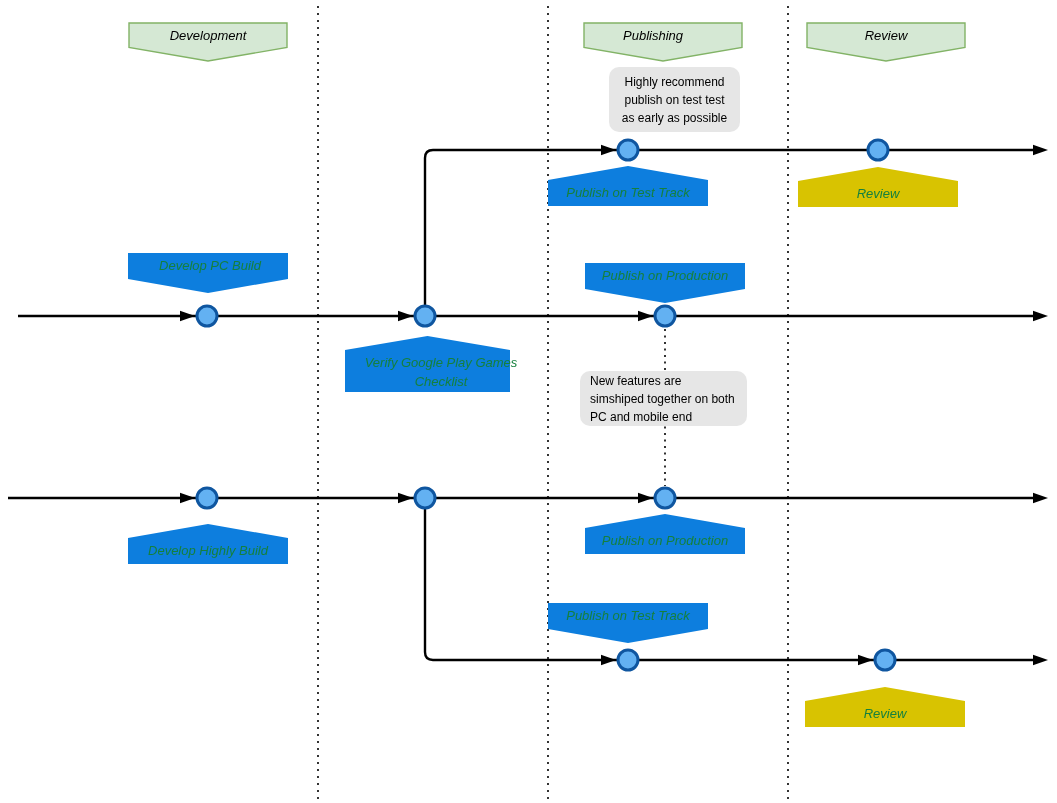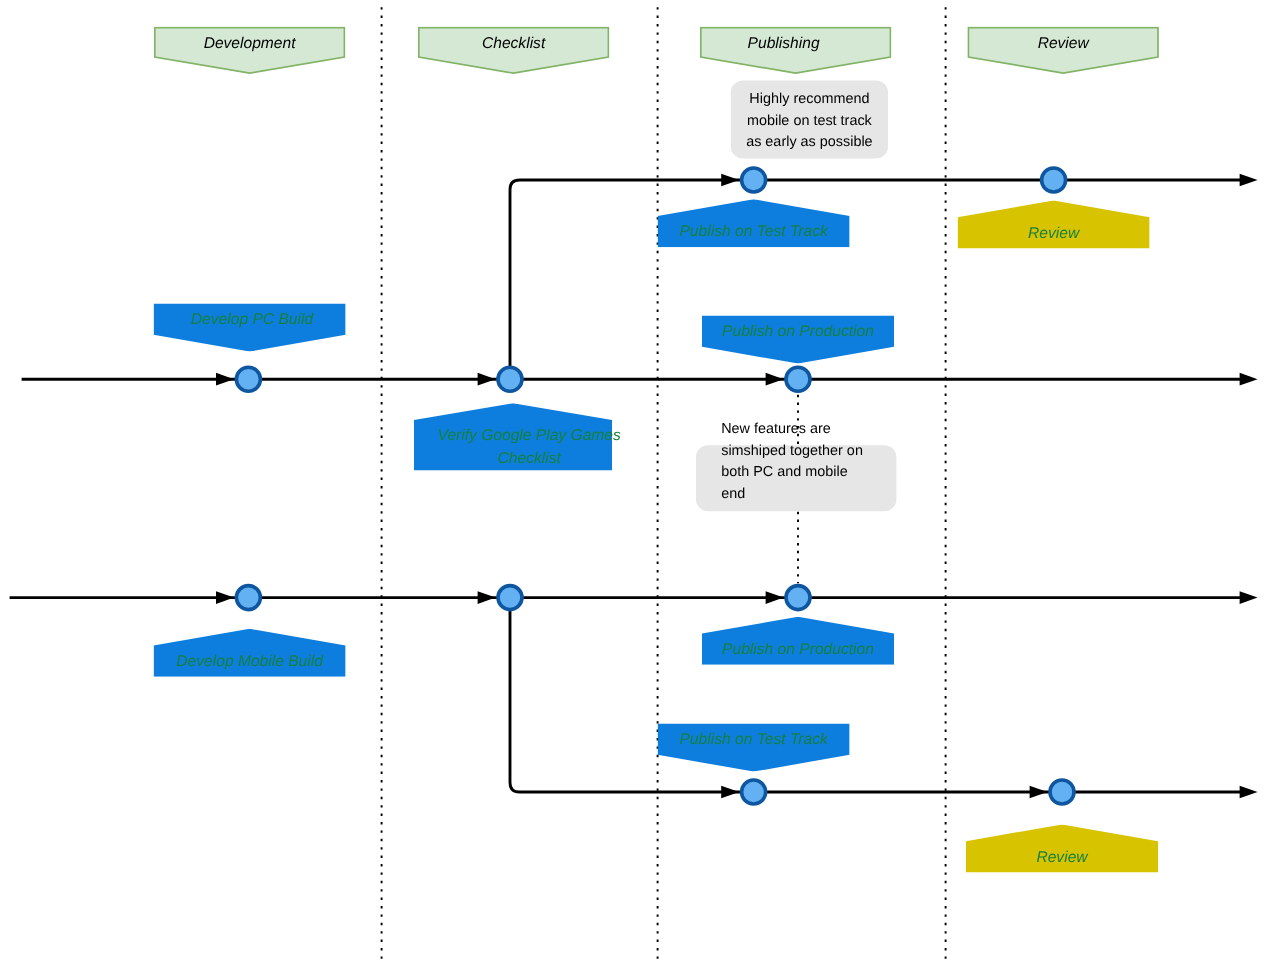--- a/index.html
+++ b/index.html
@@ -24,21 +24,21 @@
   }
   .banner.down .lbl{top:5px;}
   .banner.up .lbl{top:19px;}
   .banner.up2 .lbl{top:17px;left:12px;right:12px;line-height:19px;white-space:normal;}
   .banner.header .lbl{top:6px;color:#000000;}
   .note{
     position:absolute;background:var(--note_fill);border-radius:10px;
     color:#000;font-size:12px;line-height:18px;box-sizing:border-box;
   }
   .note-center{display:flex;align-items:center;justify-content:center;text-align:center;padding:6px 8px;}
-  .note-left{display:flex;align-items:flex-end;text-align:left;padding:6px 21px;}
+  .note-left{display:flex;align-items:center;text-align:left;padding:6px 10px;}
 </style>
 </head>
 <body>
 
 <div class="canvas">
 
   <svg class="layer" width="1057" height="803">
 
     <line class="lane" x1="318" y1="6" x2="318" y2="799"></line>
     <line class="lane" x1="548" y1="6" x2="548" y2="799"></line>
@@ -71,37 +71,31 @@
     <circle class="ms" cx="425" cy="316" r="10"></circle>
     <circle class="ms" cx="665" cy="316" r="10"></circle>
     <circle class="ms" cx="207" cy="498" r="10"></circle>
     <circle class="ms" cx="425" cy="498" r="10"></circle>
     <circle class="ms" cx="665" cy="498" r="10"></circle>
     <circle class="ms" cx="628" cy="660" r="10"></circle>
     <circle class="ms" cx="885" cy="660" r="10"></circle>
   </svg>
 
   <div class="note note-center" style="left:609px;top:67px;width:131px;height:65px">
-    <span>Highly recommend mobile on test track as early as possible</span>
+    <span>Highly recommend publish on test test as early as possible</span>
   </div>
   <div class="note note-left" style="left:580px;top:371px;width:167px;height:55px">
     <span>New features are simshiped together on both PC and mobile end</span>
   </div>
 
   <div class="banner header" style="left:128px;top:22px;width:160px;height:40px">
     <svg width="160" height="40">
         <polygon class="shape-header" points="1,1 159,1 159,25.5 80,39 1,25.5"></polygon>
       </svg>
     <span class="lbl">Development</span>
-  </div>
-  <div class="banner header" style="left:348px;top:22px;width:160px;height:40px">
-    <svg width="160" height="40">
-        <polygon class="shape-header" points="1,1 159,1 159,25.5 80,39 1,25.5"></polygon>
-      </svg>
-    <span class="lbl">Checklist</span>
   </div>
   <div class="banner header" style="left:583px;top:22px;width:140px;height:40px">
     <svg width="160" height="40">
         <polygon class="shape-header" points="1,1 159,1 159,25.5 80,39 1,25.5"></polygon>
       </svg>
     <span class="lbl">Publishing</span>
   </div>
   <div class="banner header" style="left:806px;top:22px;width:160px;height:40px">
     <svg width="160" height="40">
         <polygon class="shape-header" points="1,1 159,1 159,25.5 80,39 1,25.5"></polygon>
@@ -149,21 +143,21 @@
     <svg width="160" height="40">
         <polygon class="shape-blue" points="0,0 160,0 160,26 80,40 0,26"></polygon>
       </svg>
     <span class="lbl">Publish on Test Track</span>
   </div>
 
   <div class="banner up" style="left:128px;top:524px;width:160px;height:40px">
     <svg width="160" height="40">
         <polygon class="shape-blue" points="0,14 80,0 160,14 160,40 0,40"></polygon>
       </svg>
-    <span class="lbl">Develop Mobile Build</span>
+    <span class="lbl">Develop Highly Build</span>
   </div>
 
   <div class="banner up" style="left:798px;top:167px;width:160px;height:40px">
     <svg width="160" height="40">
         <polygon class="shape-yellow" points="0,14 80,0 160,14 160,40 0,40"></polygon>
       </svg>
     <span class="lbl">Review</span>
   </div>
 
   <div class="banner up" style="left:805px;top:687px;width:160px;height:40px">

